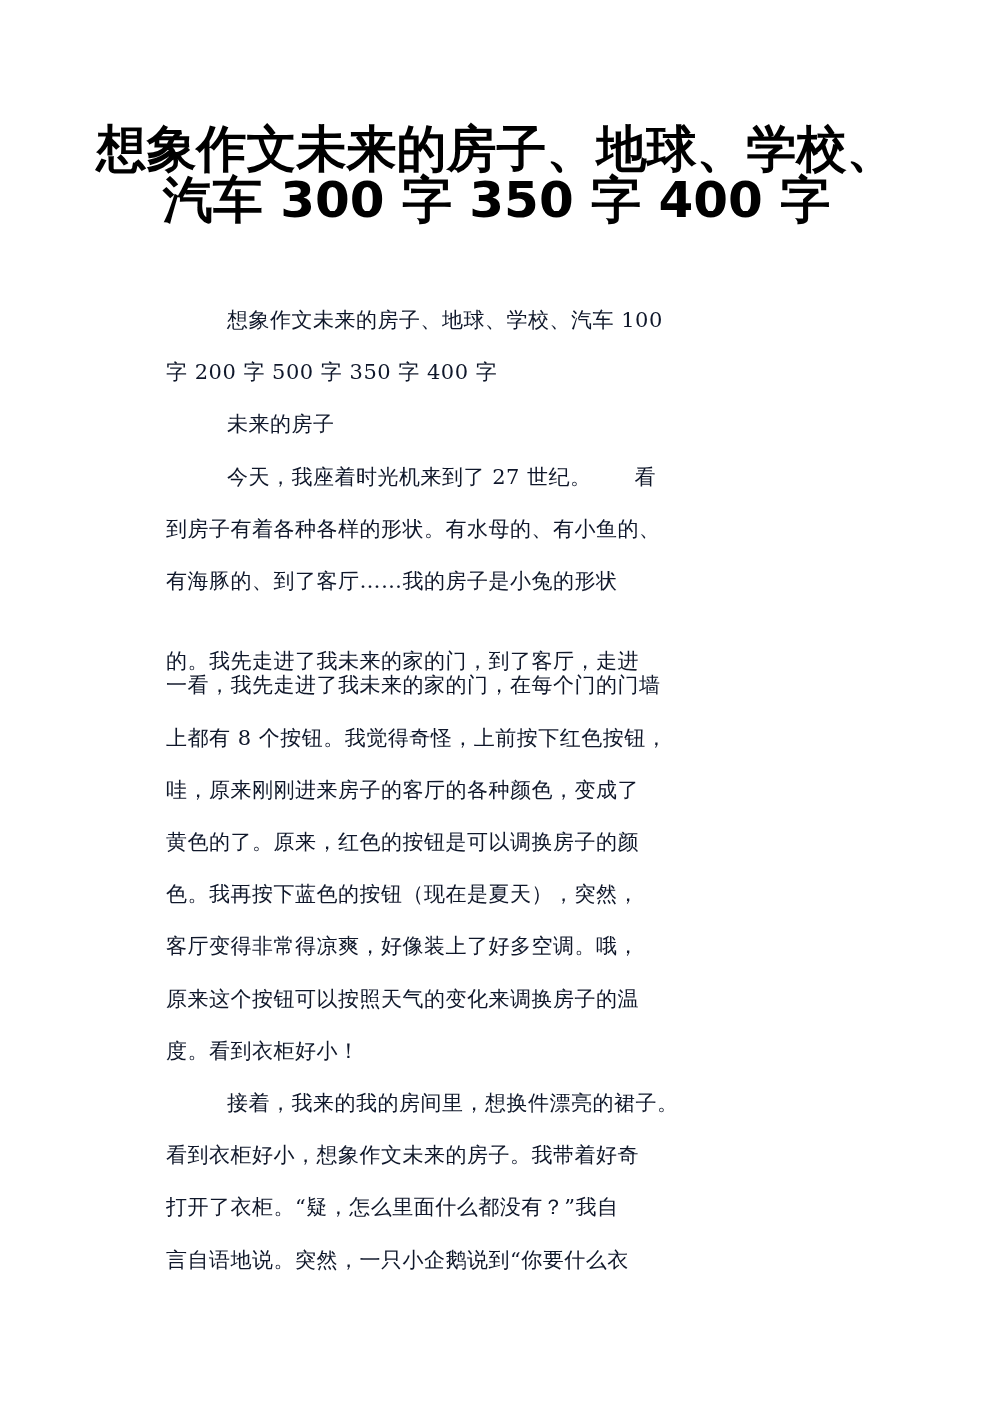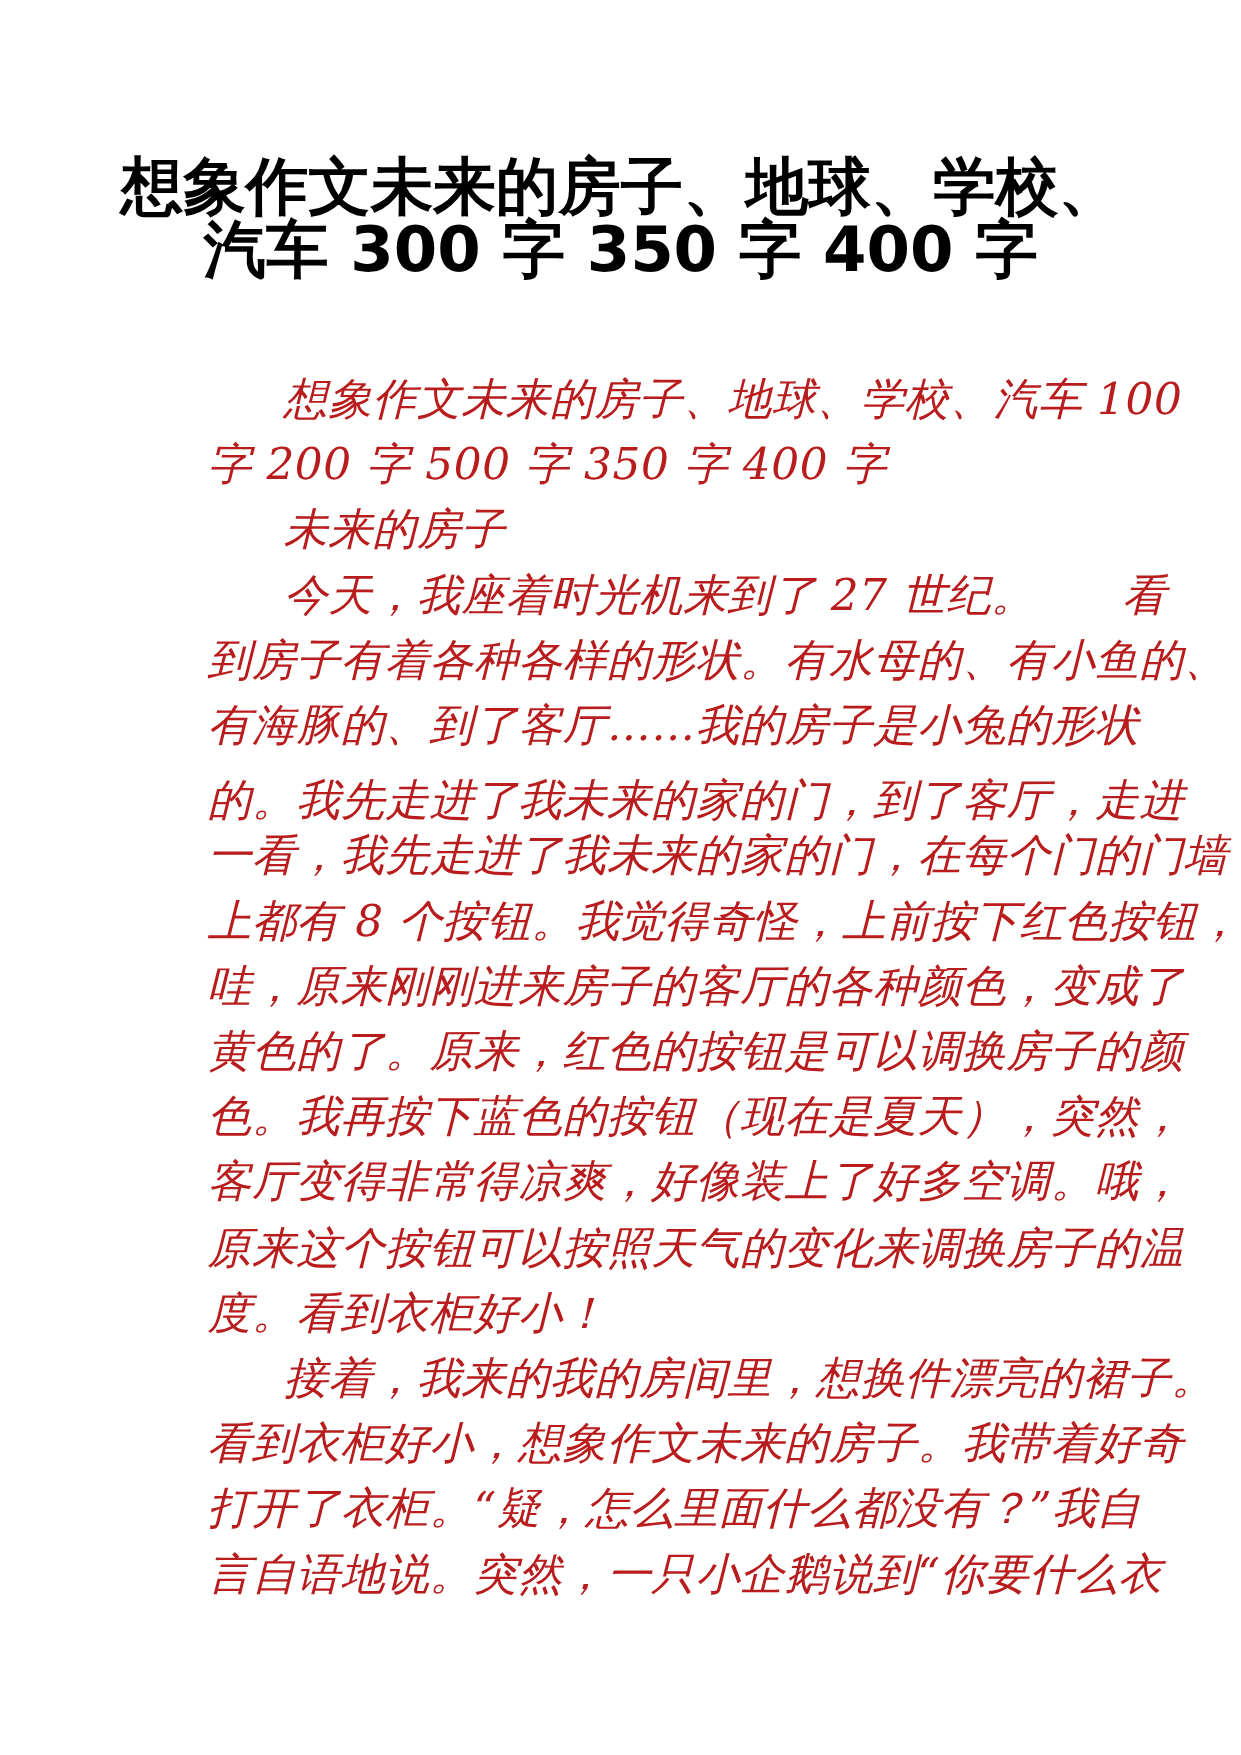--- a/index.html
+++ b/index.html
@@ -9,40 +9,40 @@
       position: absolute; left: 0; width: 993px; text-align: center;
       font-family: "DejaVu Sans", "Liberation Sans", sans-serif;
       font-weight: bold; font-size: 50px; color: #000000; line-height: 50px;
       white-space: nowrap;
     }
     .title-l1 { top: 124px; }
     .title-l2 { top: 175px; }
     .body-line {
       position: absolute; left: 166px;
       font-family: "DejaVu Serif", "Liberation Serif", serif;
-      font-size: 35px; color: #b91c1c; line-height: 40px;
-      white-space: pre; letter-spacing: 0.5px; font-style: italic;
+      font-size: 21px; color: #0f172a; line-height: 40px;
+      white-space: pre; letter-spacing: 0.5px;
     }
     .indent { left: 227px; }
   </style>
 </head>
 <body>
 
 <div class="page">
   <div class="title title-l1">想象作文未来的房子、地球、学校、</div>
   <div class="title title-l2">汽车 300 字 350 字 400 字</div>
 
   <div id="body-container">
       <div class="body-line indent" style="top: 300px;">想象作文未来的房子、地球、学校、汽车 100</div>
       <div class="body-line" style="top: 352.2px;">字 200 字 500 字 350 字 400 字</div>
       <div class="body-line indent" style="top: 404.4px;">未来的房子</div>
       <div class="body-line indent" style="top: 456.6px;">今天，我座着时光机来到了 27 世纪。      看</div>
       <div class="body-line" style="top: 508.8px;">到房子有着各种各样的形状。有水母的、有小鱼的、</div>
       <div class="body-line" style="top: 561px;">有海豚的、到了客厅……我的房子是小兔的形状</div>
-      <div class="body-line" style="top: 621px;">的。我先走进了我未来的家的门，到了客厅，走进</div>
+      <div class="body-line" style="top: 641px;">的。我先走进了我未来的家的门，到了客厅，走进</div>
       <div class="body-line" style="top: 665.4px;">一看，我先走进了我未来的家的门，在每个门的门墙</div>
       <div class="body-line" style="top: 717.6px;">上都有 8 个按钮。我觉得奇怪，上前按下红色按钮，</div>
       <div class="body-line" style="top: 769.8px;">哇，原来刚刚进来房子的客厅的各种颜色，变成了</div>
       <div class="body-line" style="top: 822px;">黄色的了。原来，红色的按钮是可以调换房子的颜</div>
       <div class="body-line" style="top: 874.2px;">色。我再按下蓝色的按钮（现在是夏天），突然，</div>
       <div class="body-line" style="top: 926.4px;">客厅变得非常得凉爽，好像装上了好多空调。哦，</div>
       <div class="body-line" style="top: 978.6px;">原来这个按钮可以按照天气的变化来调换房子的温</div>
       <div class="body-line" style="top: 1030.8px;">度。看到衣柜好小！</div>
       <div class="body-line indent" style="top: 1083px;">接着，我来的我的房间里，想换件漂亮的裙子。</div>
       <div class="body-line" style="top: 1135.2px;">看到衣柜好小，想象作文未来的房子。我带着好奇</div>

